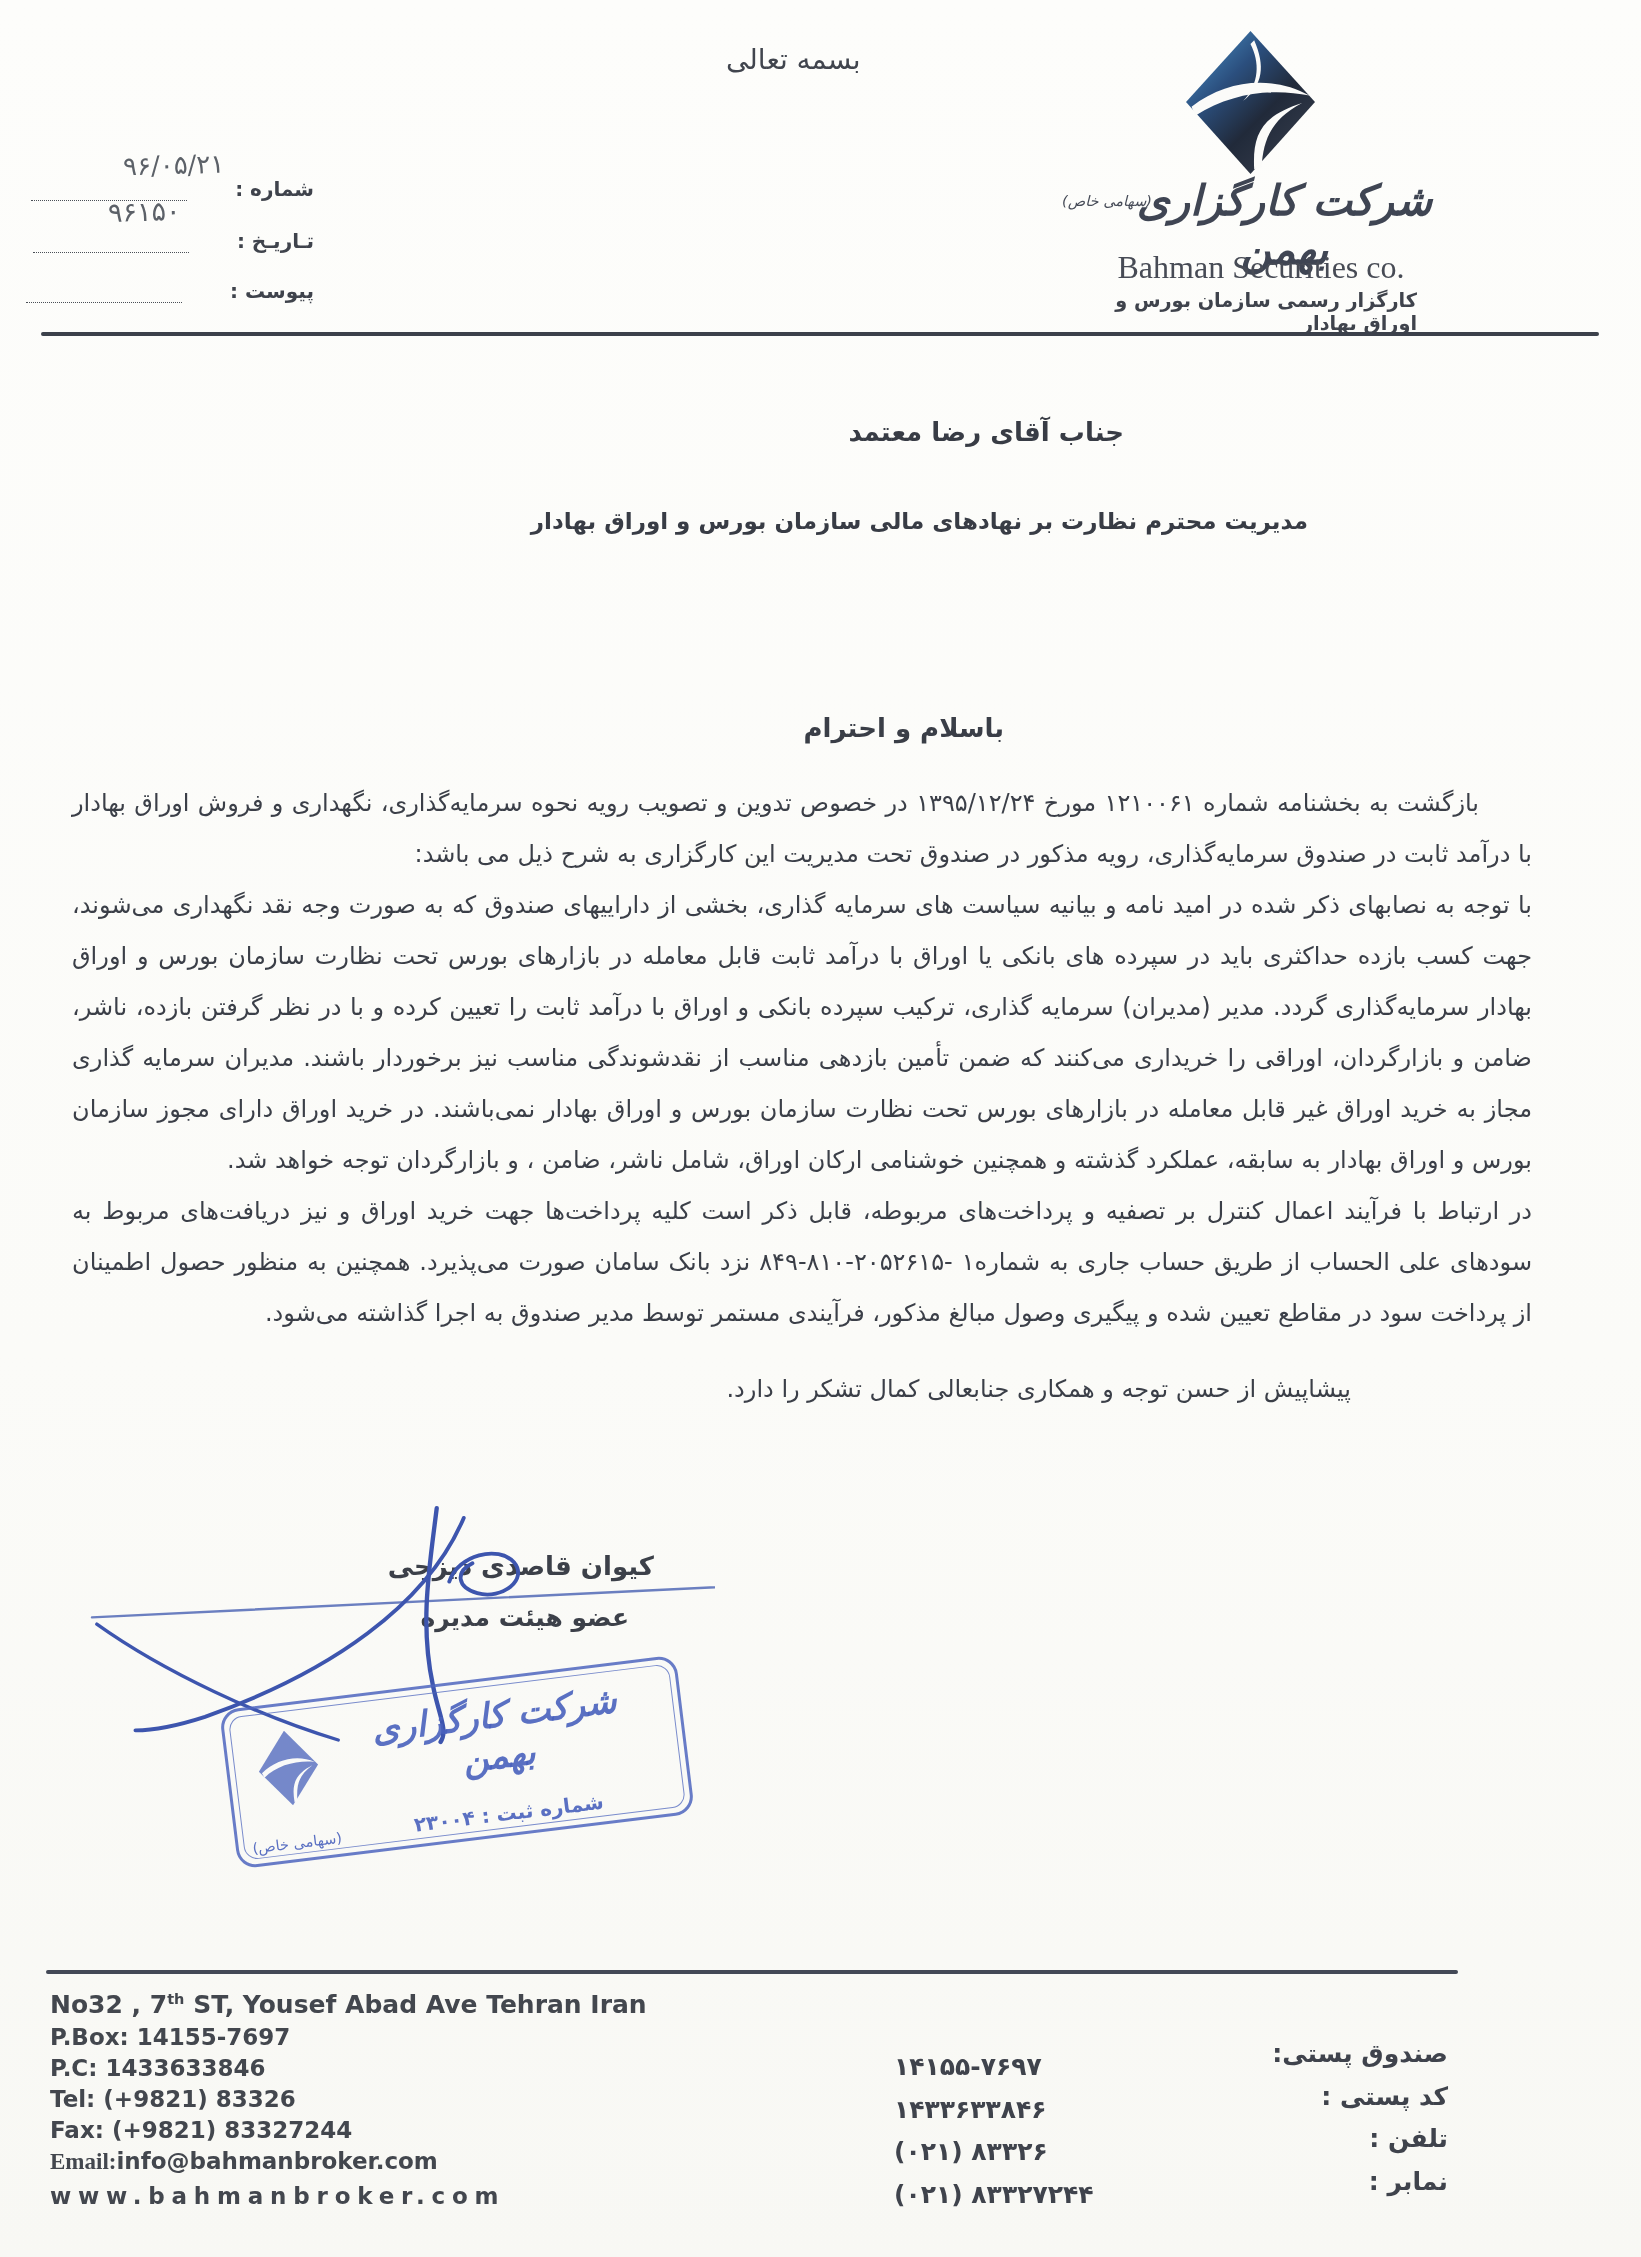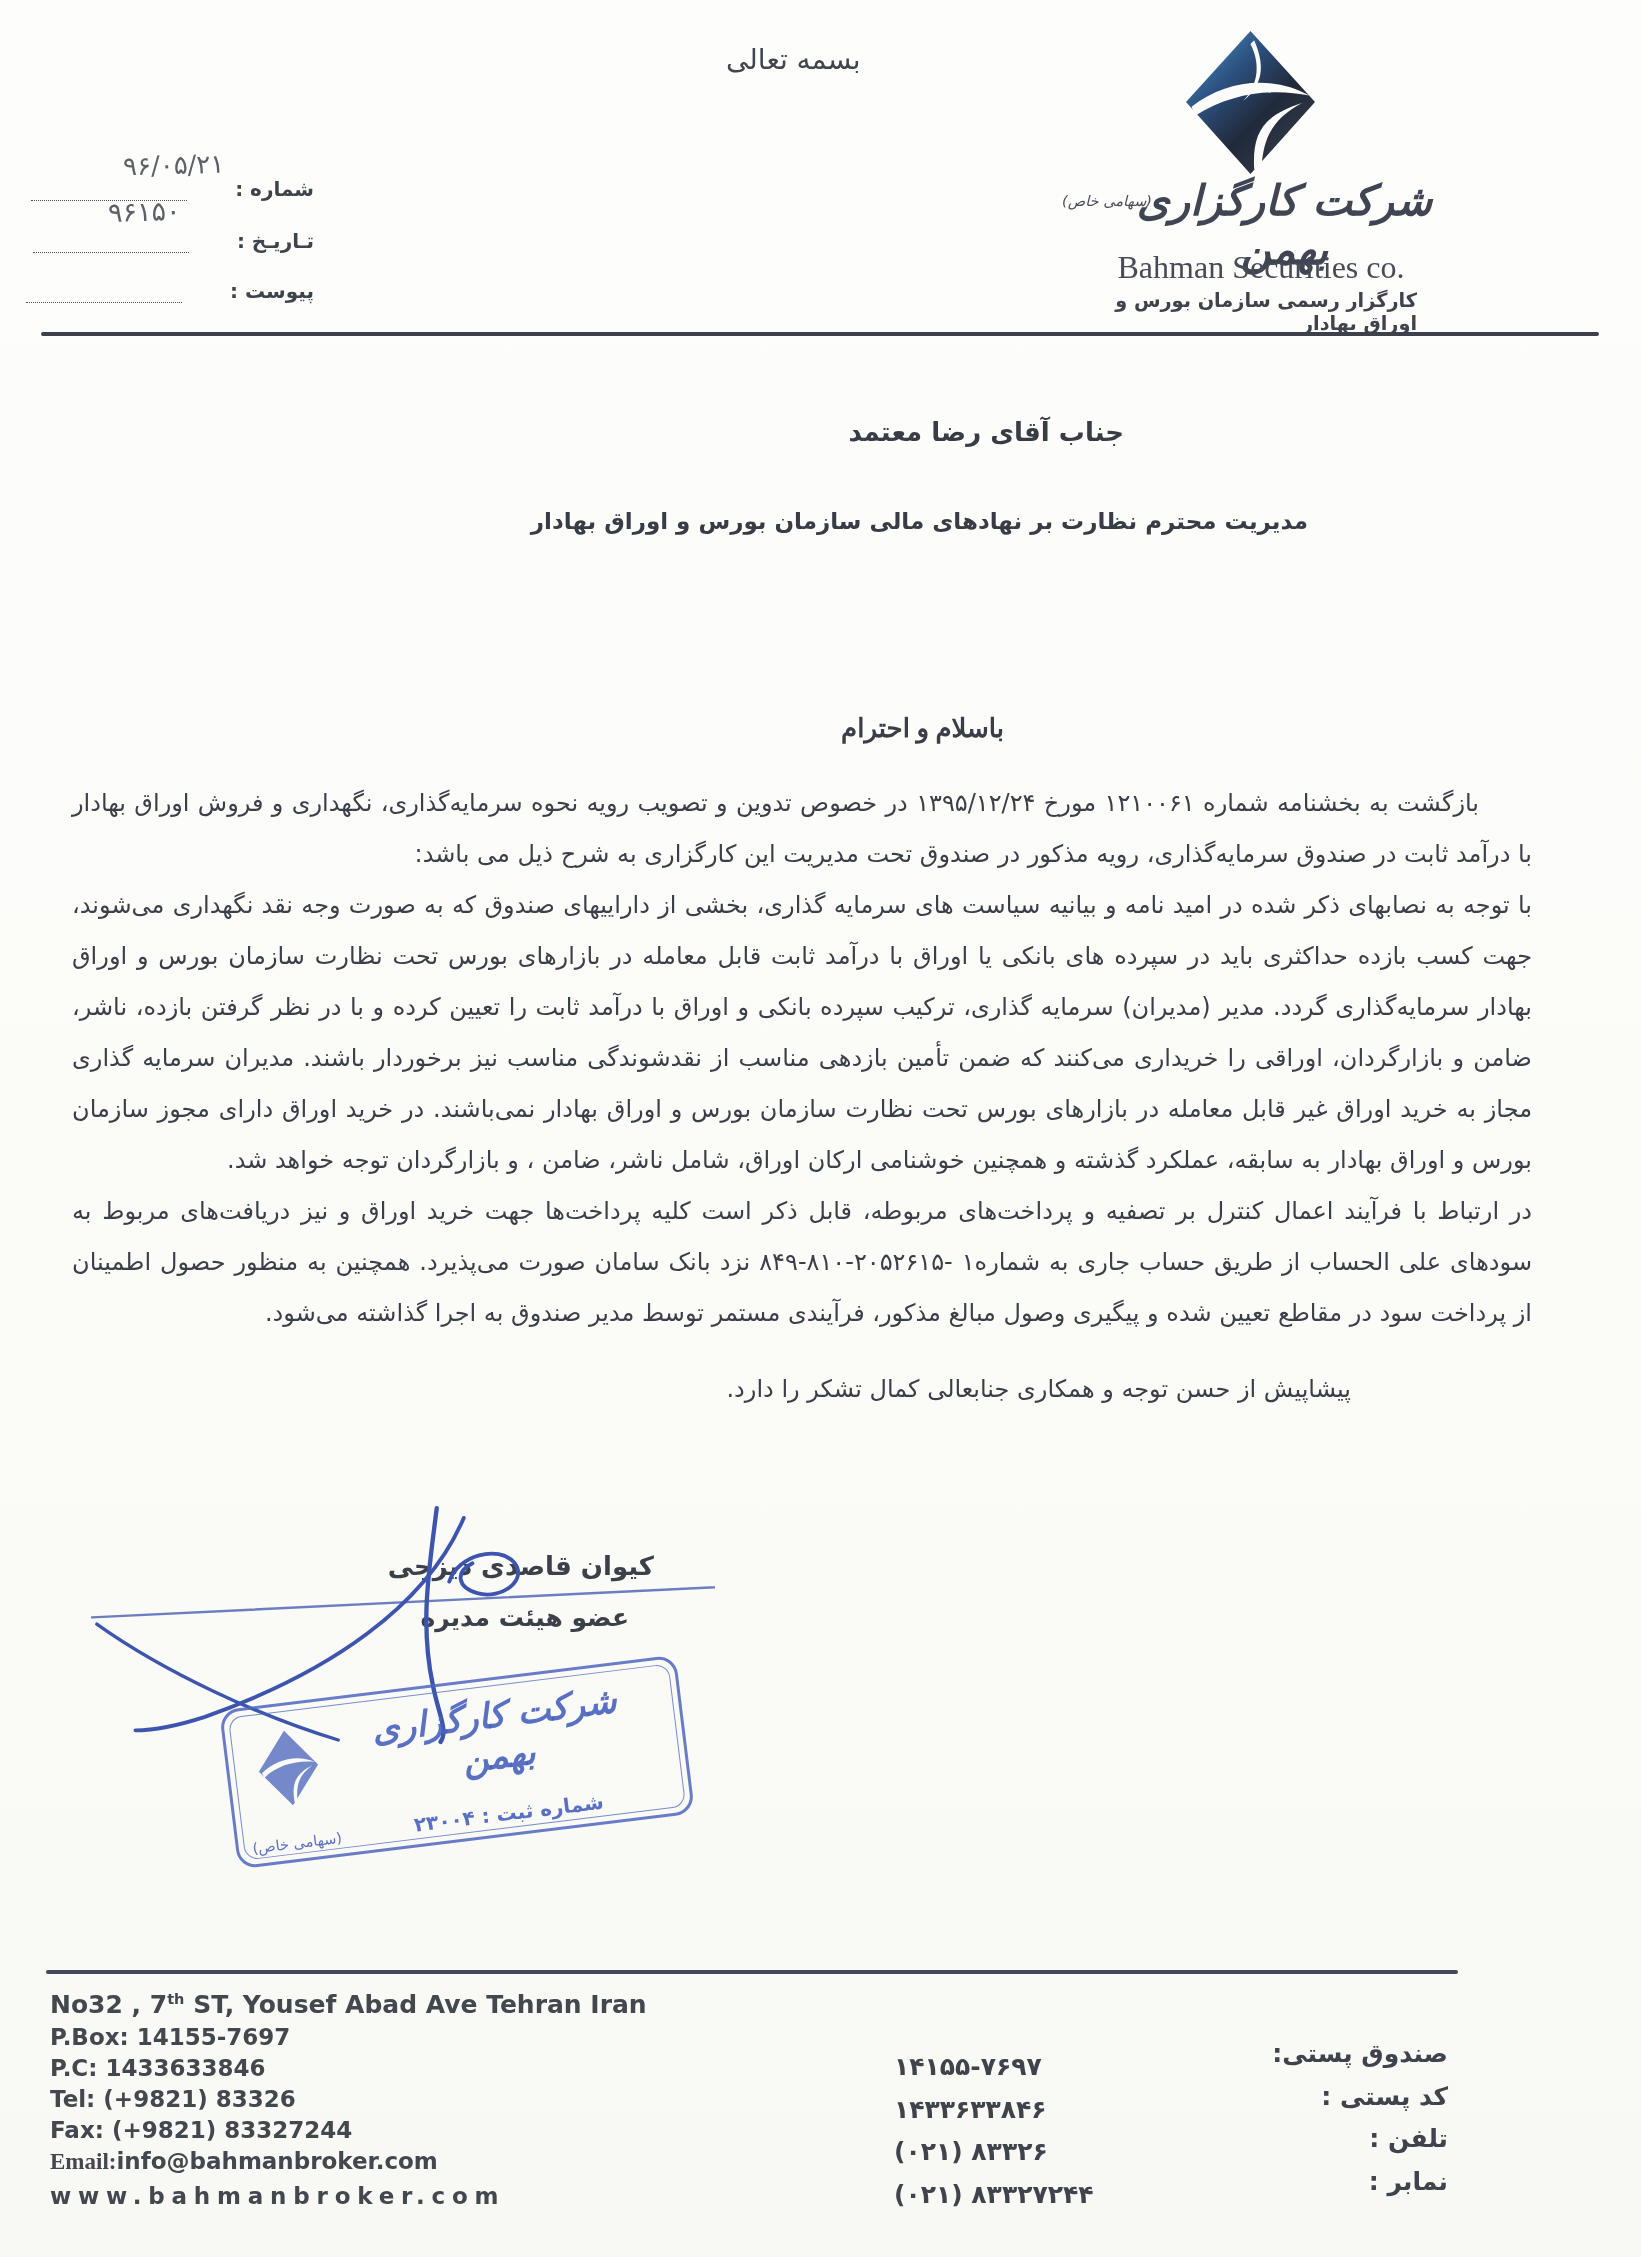--- a/index.html
+++ b/index.html
@@ -38,21 +38,21 @@
   .row-no{top:27px;}
   .row-date{top:79px;}
   .row-att{top:129px;}
 
   .hr-header{left:41px;top:332px;width:1558px;height:3.9px;background:#3c414b;border-radius:1.9px;}
 
   
   .recipient1{right:517px;top:417px;font-size:26px;font-weight:bold;color:#383c45;}
   .recipient2{right:333px;top:475px;font-size:23px;font-weight:bold;color:#383c45;margin-top:33px;}
   .subject{right:145px;top:626px;font-size:24px;font-weight:bold;color:#3a3e47;white-space:nowrap;}
-  .greeting{right:637px;top:713px;font-size:26px;font-weight:bold;color:#3a3e47;font-family:Liberation Serif, serif;}
+  .greeting{right:637px;top:713px;font-size:26px;font-weight:bold;color:#3a3e47;}
 
   
   .body-text{left:72px;top:778px;width:1460px;direction:rtl;text-align:justify;
     font-size:24px;line-height:51px;color:#3b3f48;}
   .body-text p{margin:0;}
   .body-text p.indent{text-indent:53px;}
   .num-ltr{direction:ltr;unicode-bidi:isolate;}
   .closing{right:290px;top:1375px;font-size:24px;color:#3b3f48;}
 
   

